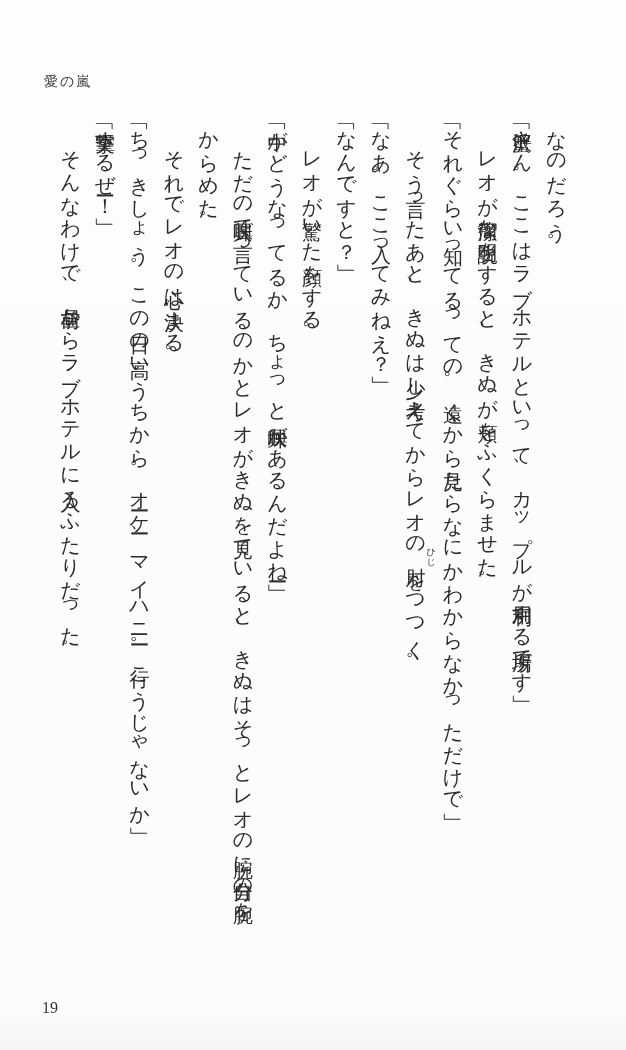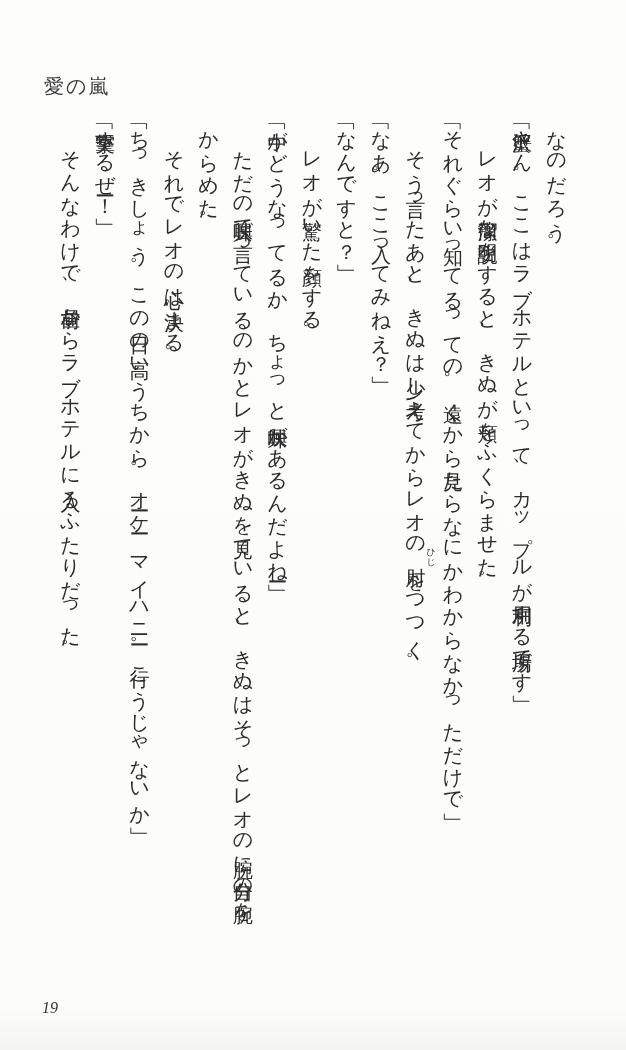--- a/index.html
+++ b/index.html
@@ -16,21 +16,21 @@
   }
   .page {
     position: absolute;
     inset: 0;
     background: linear-gradient(180deg, #fdfdfc 0%, #fcfcfb 96%, #f4f4f2 100%);
   }
   .running-header {
     position: absolute;
     top: 73px;
     left: 44px;
-    font-size: 20px;
+    font-size: 14px;
     letter-spacing: 2px;
     color: #3a3a3a;
   }
   .text-block {
     position: absolute;
     top: 117px;
     right: 52px;
     height: 800px;
     writing-mode: vertical-rl;
     -webkit-writing-mode: vertical-rl;
@@ -50,21 +50,20 @@
   ruby rt {
     font-size: 9px;
     color: #2b2b2b;
     letter-spacing: 0;
   }
   .page-number {
     position: absolute;
     left: 42px;
     top: 999px;
     font-size: 16px;
-    font-style: italic;
     color: #333;
     font-family: "Liberation Serif", "DejaVu Serif", serif;
   }
 </style>
 </head>
 <body>
 
 <div class="page">
   <div class="running-header">愛の嵐</div>
 

